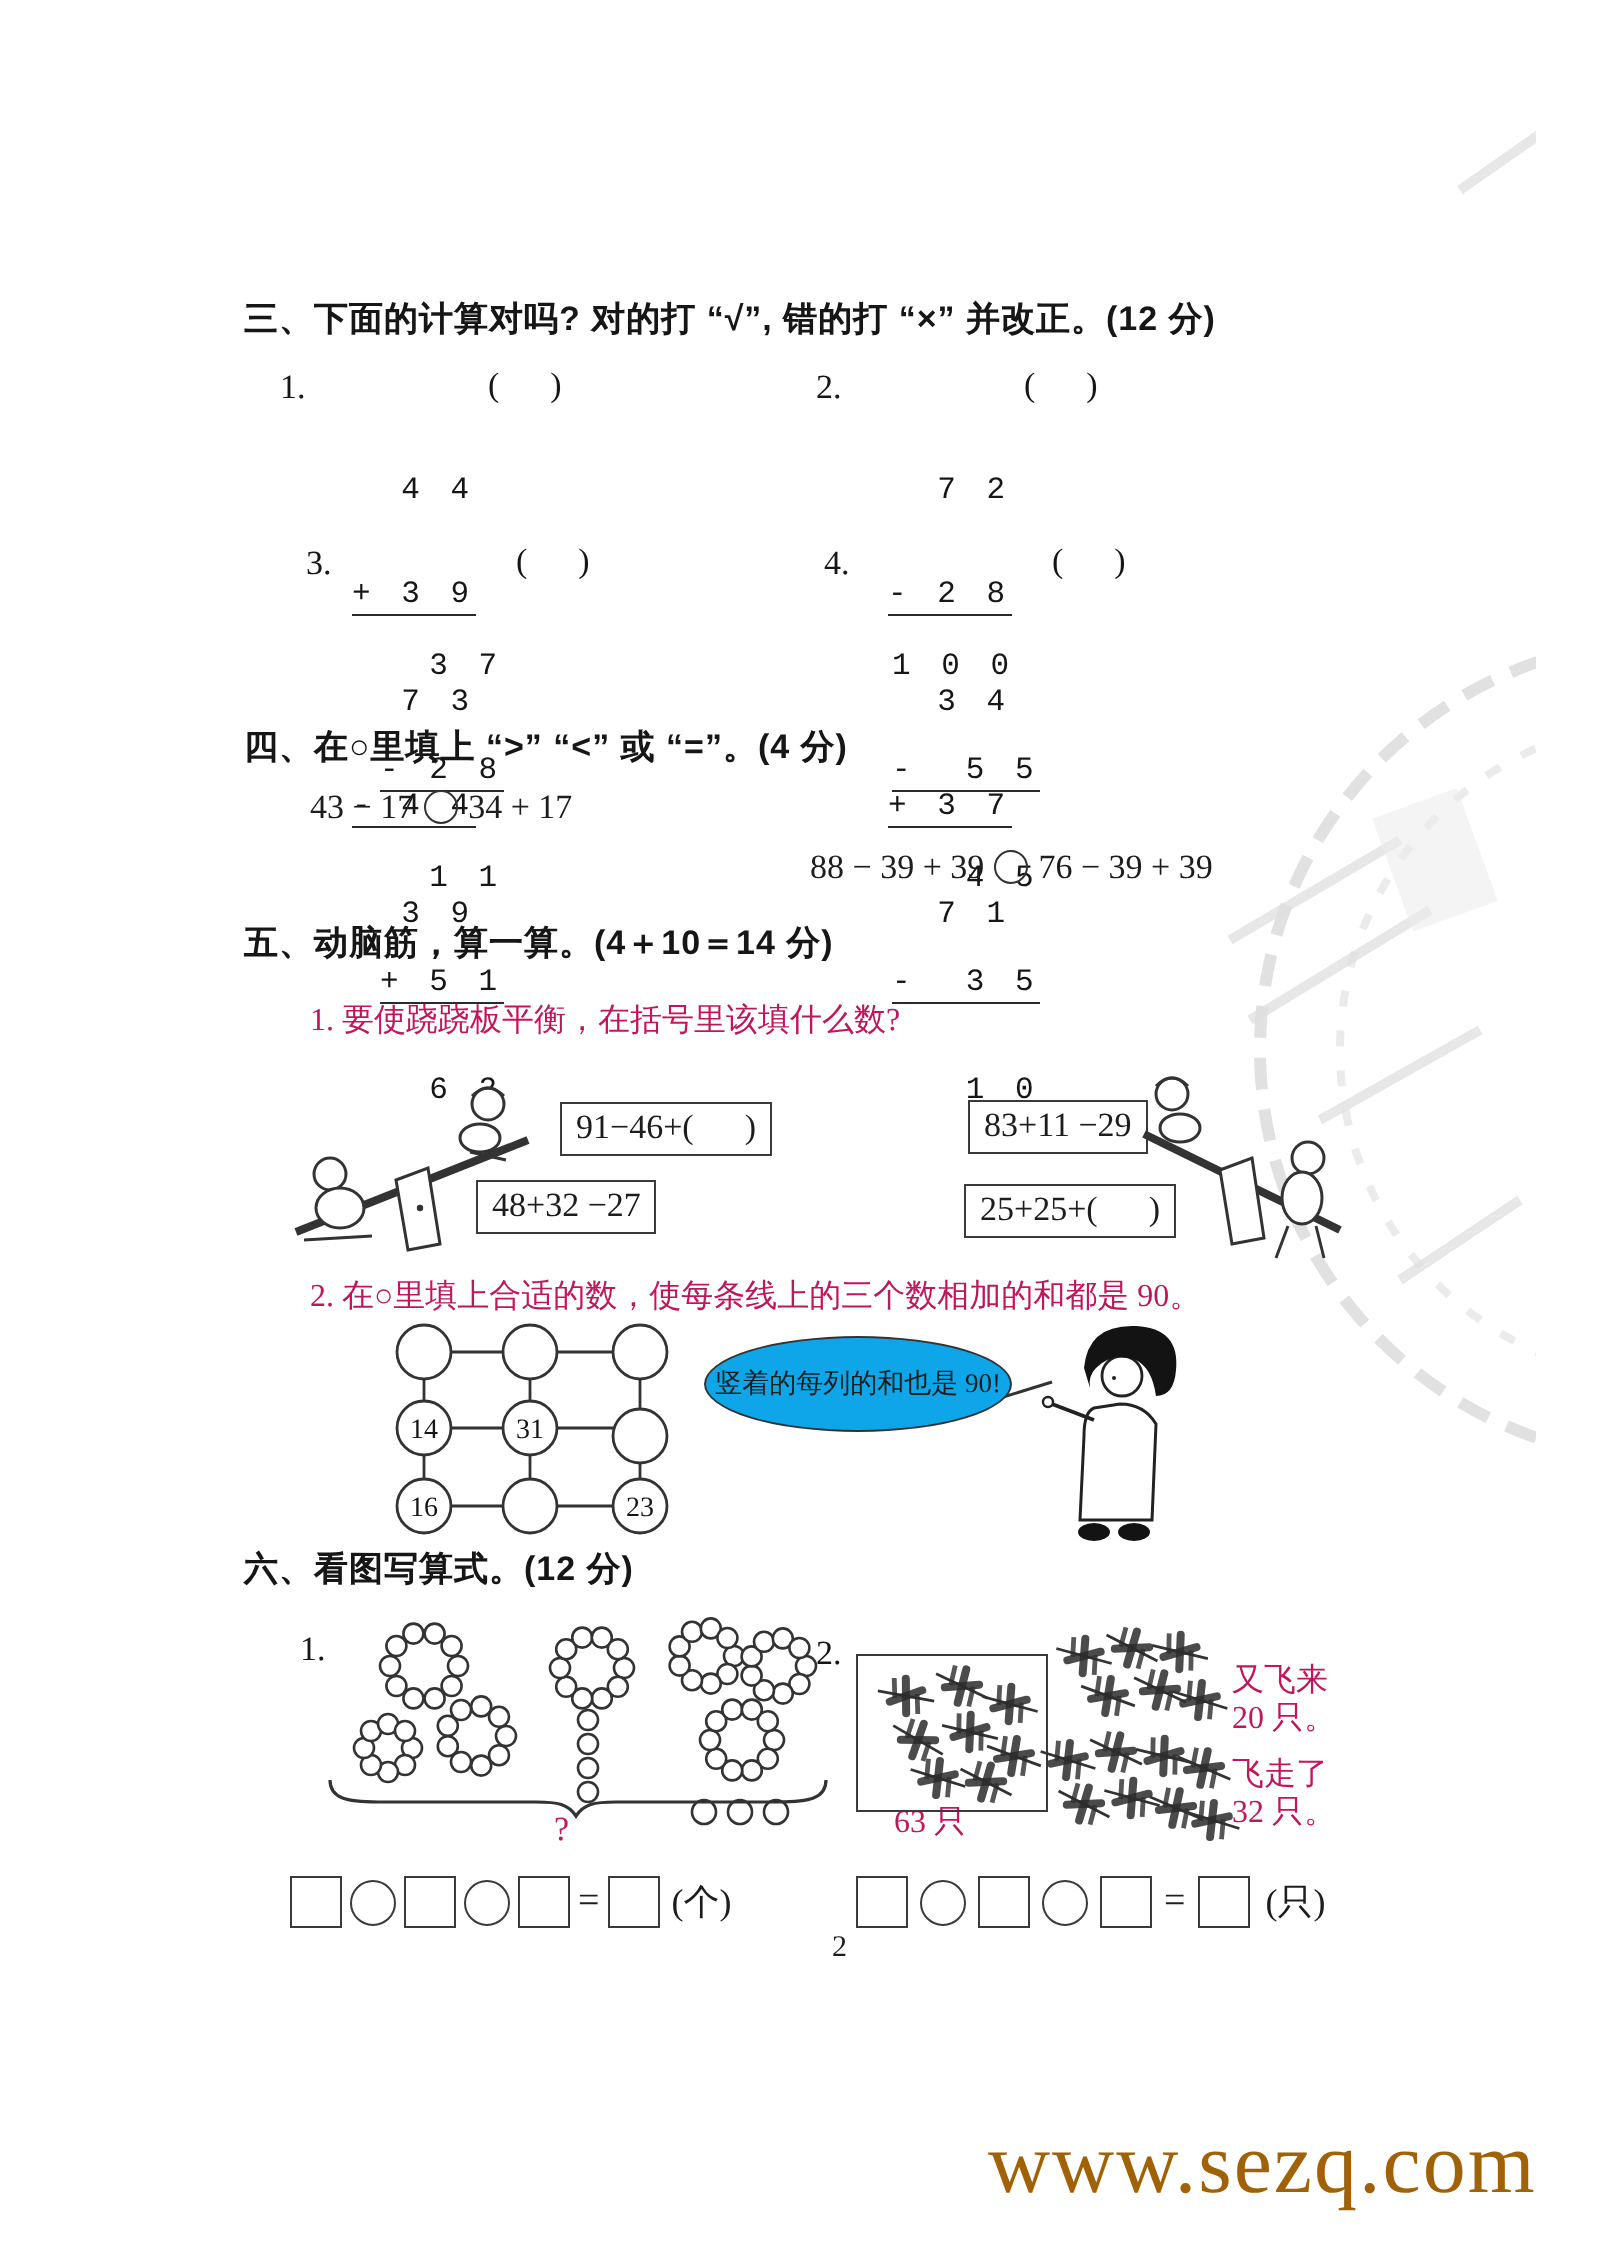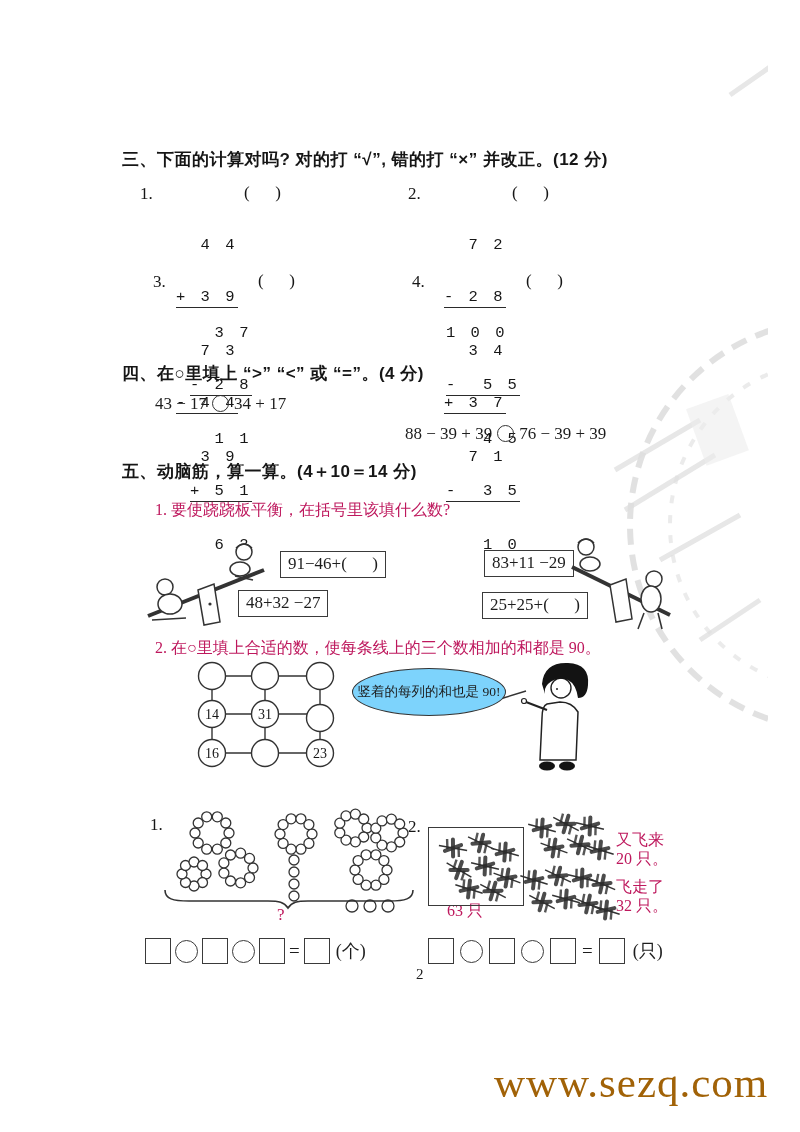--- a/index.html
+++ b/index.html
@@ -7,21 +7,21 @@
   .h{position:absolute;font-family:"Liberation Sans",sans-serif;font-weight:bold;font-size:17px;letter-spacing:.5px;white-space:nowrap;color:#161616}
   .txt{position:absolute;font-size:16px;white-space:nowrap;color:#be185d}
   .vp{position:absolute;font-family:"Liberation Mono",monospace;font-size:15.5px;letter-spacing:3px;line-height:17.5px;white-space:pre;color:#161616}
   .vp .r{min-height:17.5px}
   .vp .rule{border-bottom:1.4px solid #2a2a2a}
   .no{position:absolute;font-size:17px;color:#161616}
   .paren{position:absolute;left:68px;top:0;font-family:"Liberation Serif",serif;font-size:17px;letter-spacing:0;white-space:pre}
   .cmp{position:absolute;font-size:17px;white-space:nowrap}
   .cmp-circle{display:inline-block;width:15px;height:15px;border:1.4px solid #333;border-radius:50%;vertical-align:-3px;margin:0 5px}
   .boxed{position:absolute;border:1.6px solid #3a3a3a;padding:2px 7px 3px;font-size:17px;white-space:pre;background:#fff;line-height:20px}
-  .bubble{position:absolute;border:1.6px solid #333;border-radius:50%;display:flex;align-items:center;justify-content:center;font-size:13.5px;text-align:center;background:#7dd3fc;z-index:2}
+  .bubble{position:absolute;border:1.6px solid #333;border-radius:50%;display:flex;align-items:center;justify-content:center;font-size:13.5px;text-align:center;background:#0ea5e9;z-index:2}
   .eqrow{position:absolute;display:flex;align-items:center;gap:4px;font-size:19px}
   .sq{width:24px;height:24px;border:1.8px solid #3a3a3a;background:#fff}
   .ci{width:21px;height:21px;border:1.6px solid #3a3a3a;border-radius:50%;background:#fff}
   .unit{font-size:18px;margin-left:2px}
   .wm{position:absolute;font-family:Liberation Serif, serif;font-size:43px;color:#a16207;letter-spacing:1px;z-index:3}
   .pageno{position:absolute;font-size:15px}
   svg{position:absolute;overflow:visible}
   .under{z-index:0}
   .over{z-index:1}
 </style>
@@ -164,20 +164,21 @@
     <circle cx="41" cy="30" r="10" fill="#fff" stroke="#222" stroke-width="1.4"></circle>
     <path d="M22,26 Q24,4 48,5 Q70,6 68,27 Q67,40 58,40 Q56,26 48,22 Q36,18 28,26 Q24,30 25,36 Z" fill="#131313"></path>
     <circle cx="37" cy="31" r="1" fill="#222"></circle>
     <path d="M27,46 Q22,48 22,60 L20,102 L56,102 L58,54 Q52,44 40,44 Z" fill="#fff" stroke="#222" stroke-width="1.5"></path>
     <line x1="27" y1="52" x2="6" y2="44" stroke="#222" stroke-width="2"></line>
     <circle cx="4" cy="43" r="2.5" fill="#fff" stroke="#222" stroke-width="1.2"></circle>
     <ellipse cx="27" cy="108" rx="8" ry="4.5" fill="#131313"></ellipse>
     <ellipse cx="47" cy="108" rx="8" ry="4.5" fill="#131313"></ellipse>
   </svg>
 
+  <div class="h" style="left:122px;top:773px">六、看图写算式。(12 分)</div>
 
   <span class="no" style="left:150px;top:815px">1.</span>
   <svg id="clusters-svg" class="over" style="left:172px;top:806px" width="235" height="108" viewBox="0 0 235 108">
       <circle cx="57.0" cy="27.0" r="5" fill="#fff" stroke="#333" stroke-width="1.3"></circle>
       <circle cx="53.8" cy="37.0" r="5" fill="#fff" stroke="#333" stroke-width="1.3"></circle>
       <circle cx="45.3" cy="43.2" r="5" fill="#fff" stroke="#333" stroke-width="1.3"></circle>
       <circle cx="34.7" cy="43.2" r="5" fill="#fff" stroke="#333" stroke-width="1.3"></circle>
       <circle cx="26.2" cy="37.0" r="5" fill="#fff" stroke="#333" stroke-width="1.3"></circle>
       <circle cx="23.0" cy="27.0" r="5" fill="#fff" stroke="#333" stroke-width="1.3"></circle>
       <circle cx="26.2" cy="17.0" r="5" fill="#fff" stroke="#333" stroke-width="1.3"></circle>

